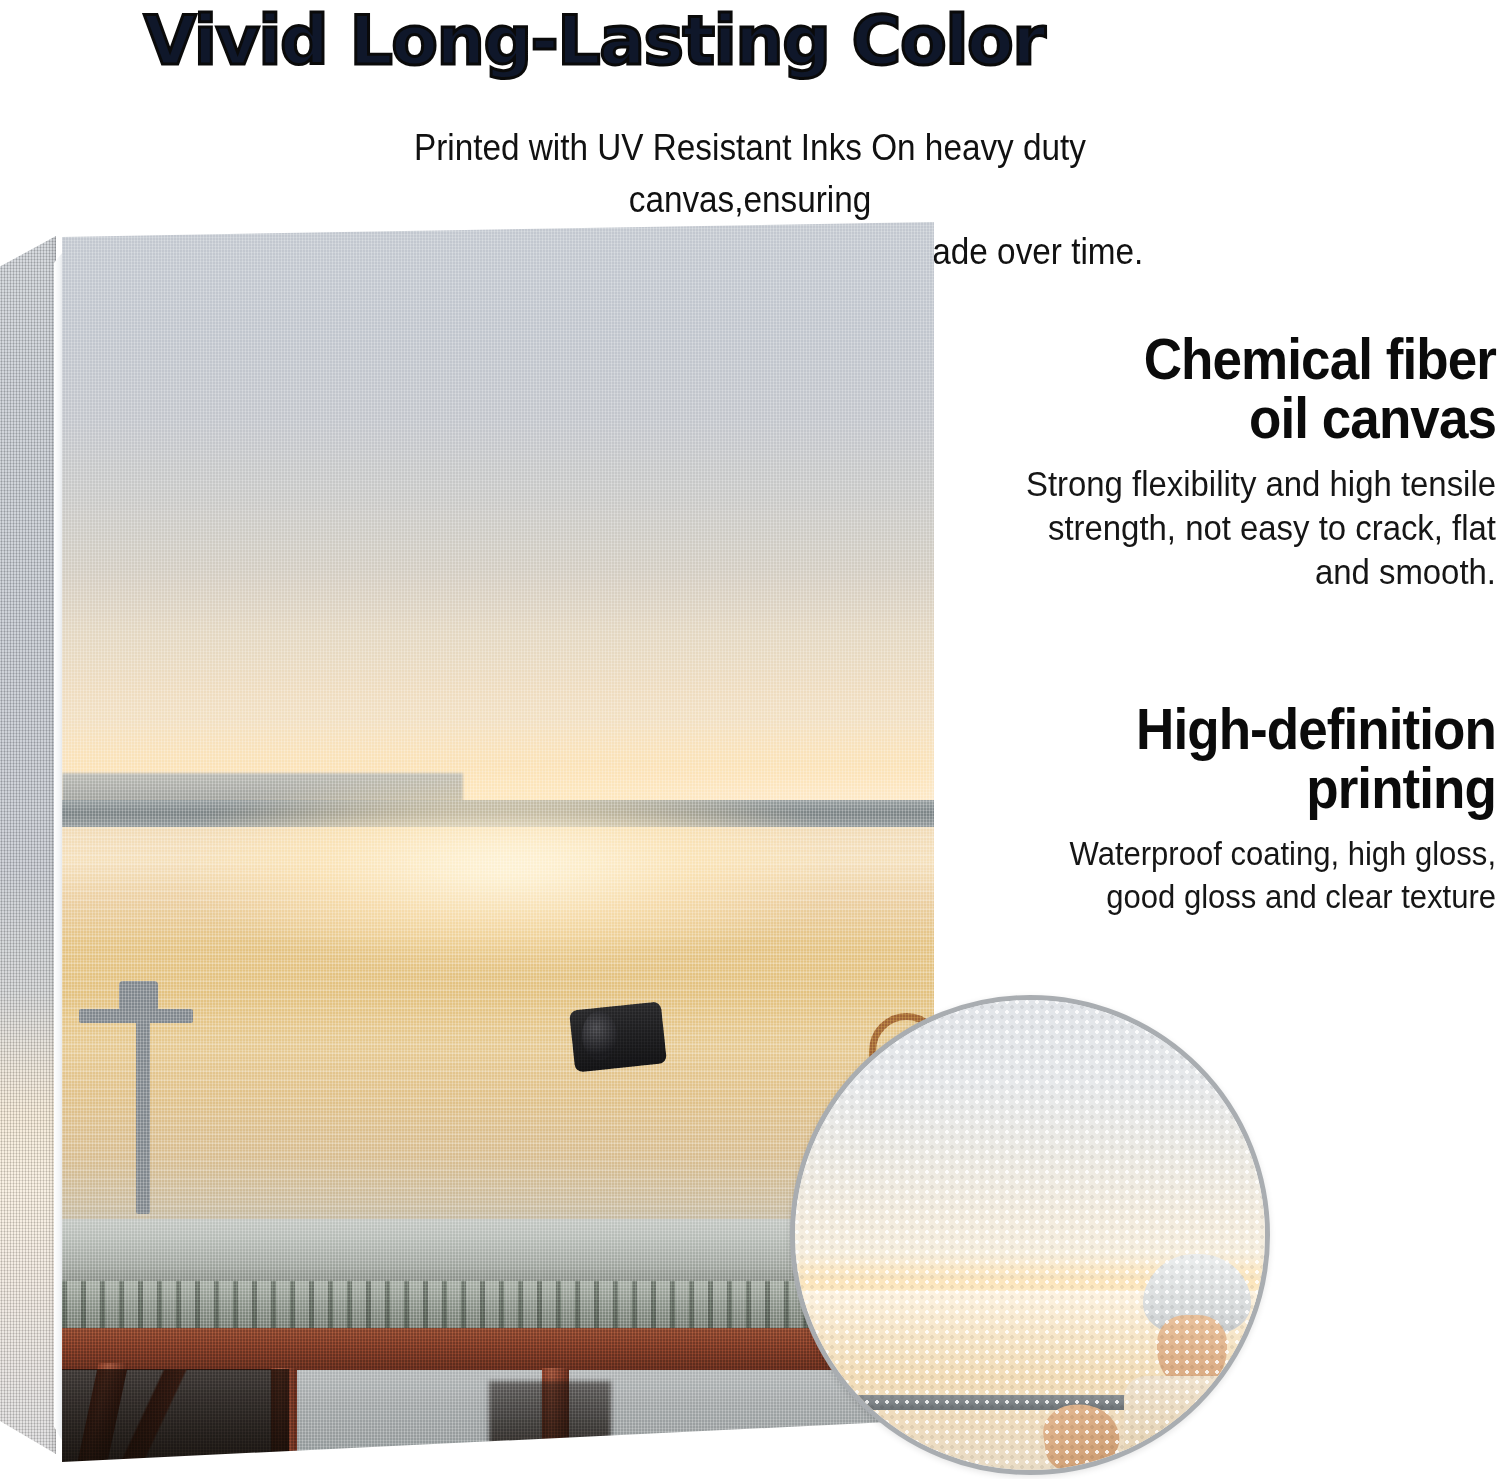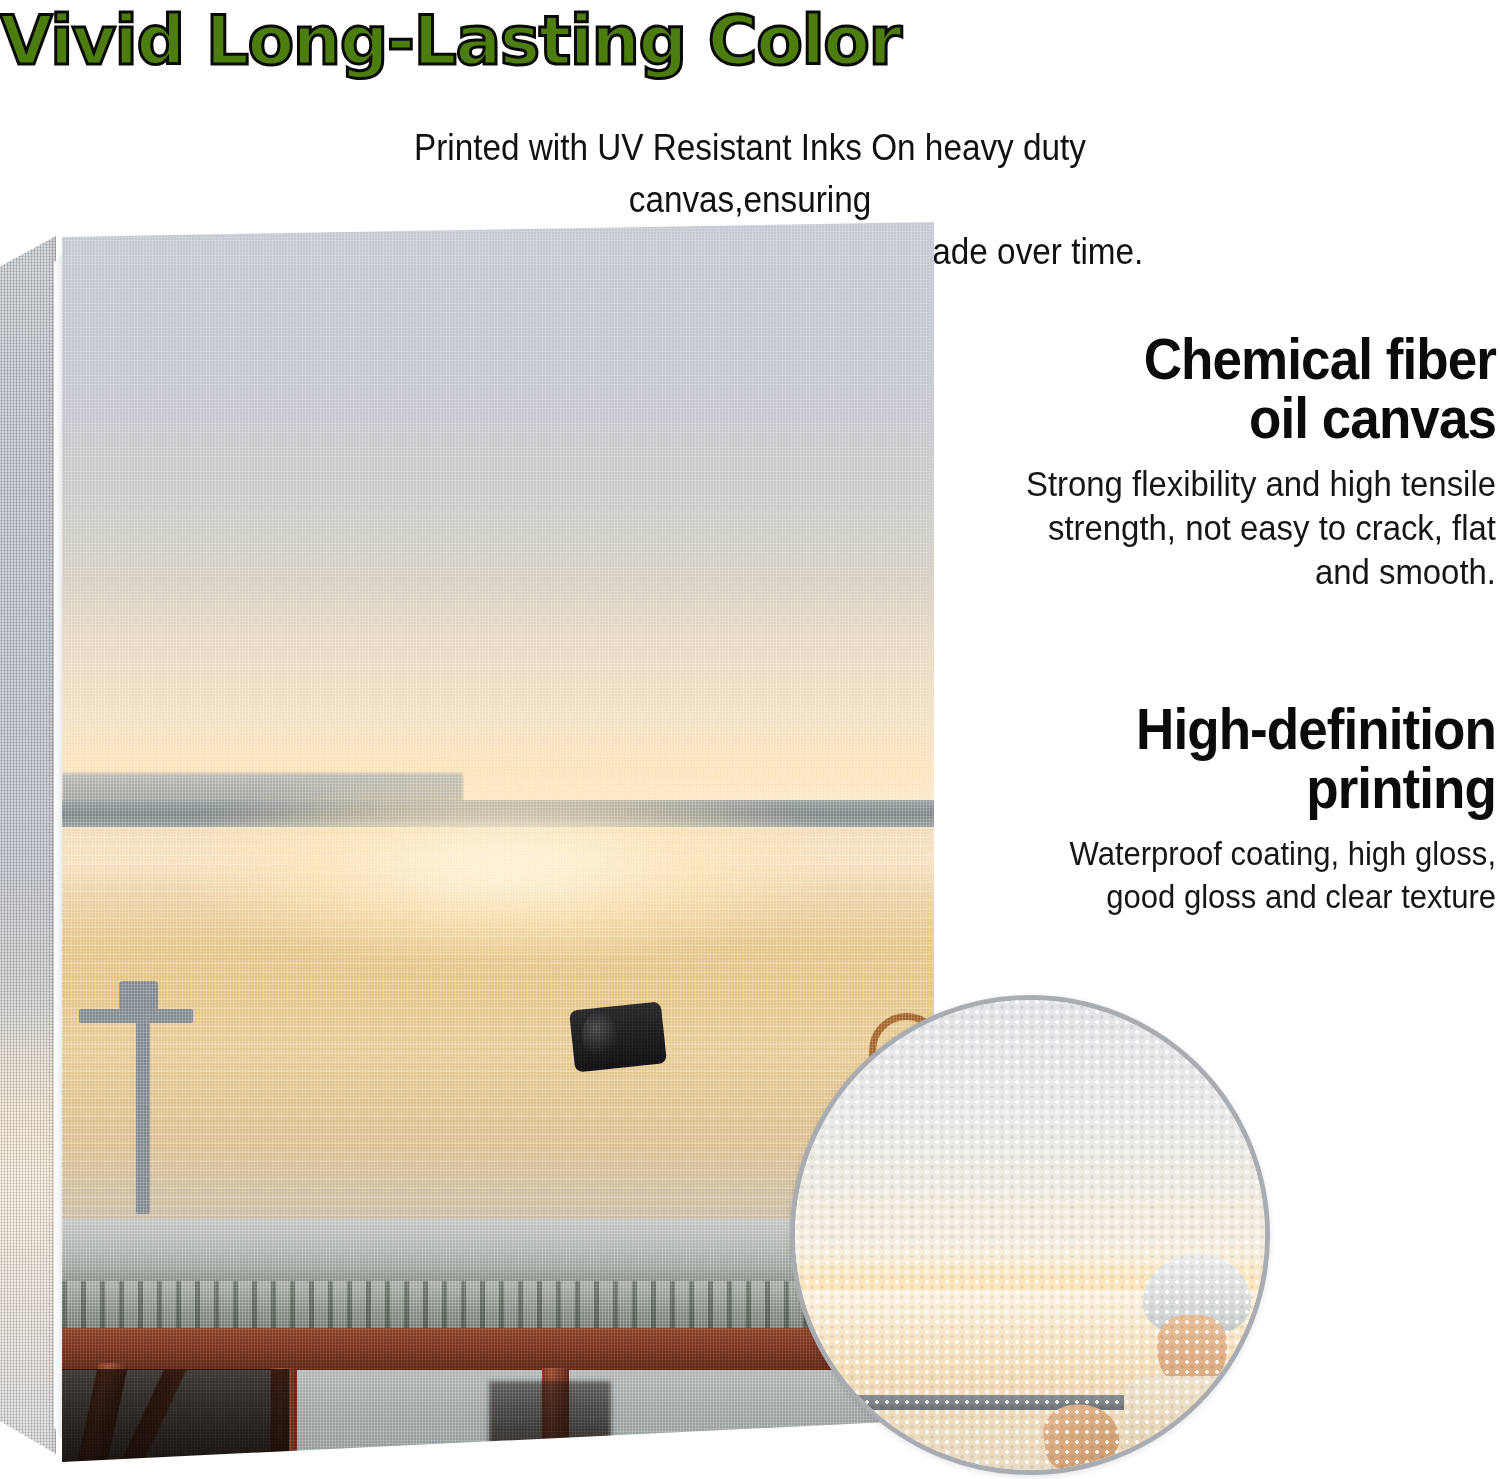--- a/index.html
+++ b/index.html
@@ -8,26 +8,27 @@
     background:#ffffff;
     font-family:"Liberation Sans", sans-serif;
     overflow:hidden;
     position:relative;
   }
   #stage{position:absolute;inset:0;width:1500px;height:1479px;overflow:hidden;background:#fff;}
 
   
   .headline{
     position:absolute;left:0;top:4px;width:1188px;
+    text-align:center;
     font-family:"DejaVu Sans","Liberation Sans",sans-serif;
     font-weight:bold;
     font-size:68px;
     line-height:74px;
     letter-spacing:-1.5px;
-    color:#4d7c0f;
+    color:#0f172a;
     -webkit-text-stroke:3px #0a0a0a;
     white-space:nowrap;
   }
   .subhead{
     position:absolute;left:250px;top:122px;width:1000px;
     text-align:center;
     font-family:"Liberation Sans",sans-serif;
     font-weight:400;
     font-size:37px;
     line-height:52px;

